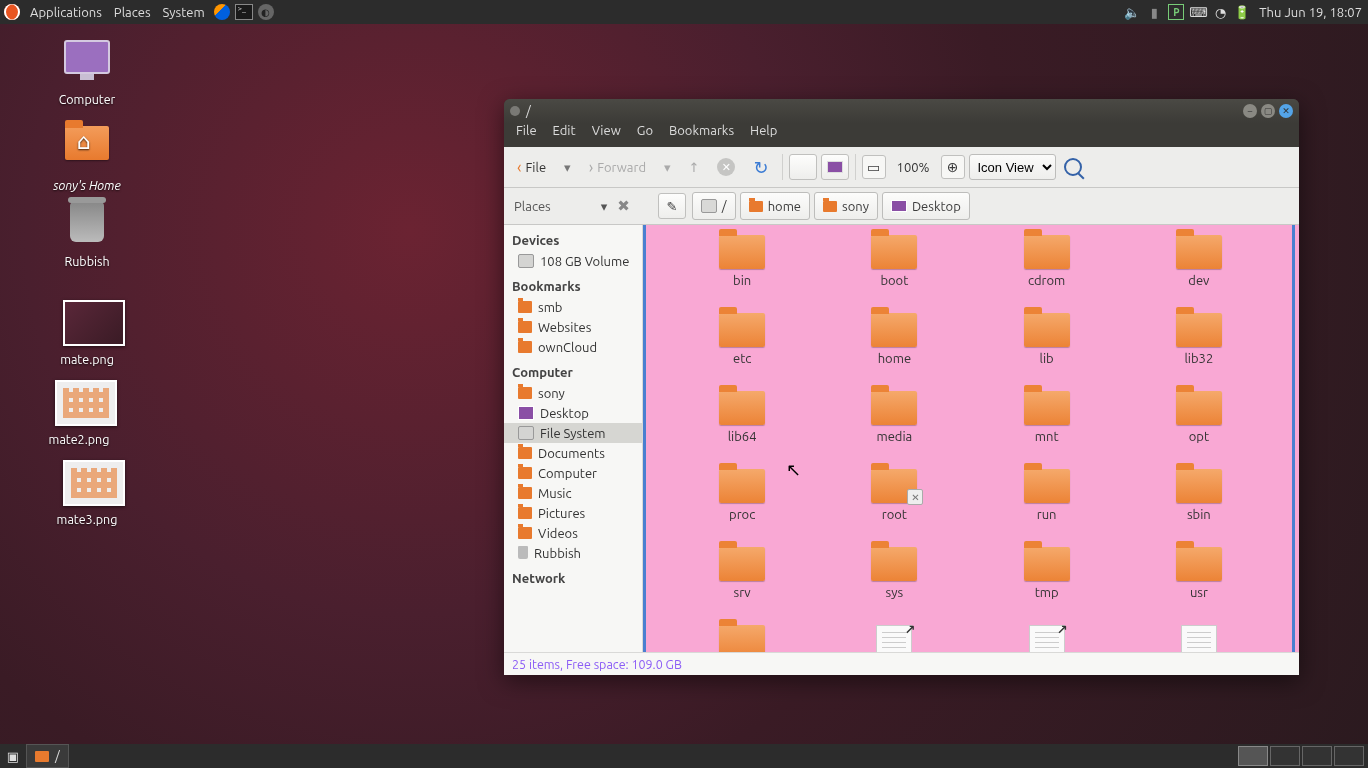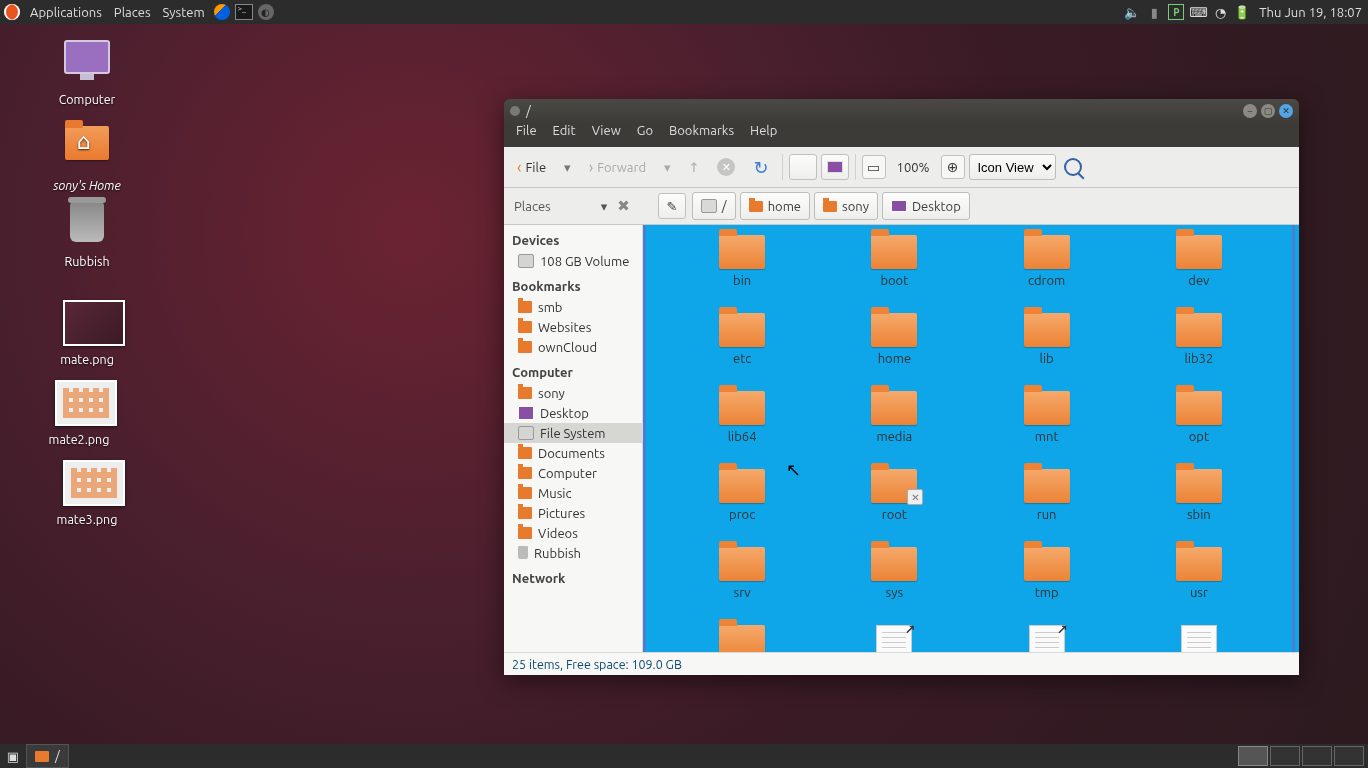--- a/index.html
+++ b/index.html
@@ -65,21 +65,21 @@
   .mag::after{content:"";position:absolute;width:2px;height:8px;background:#3462a8;transform:rotate(-45deg);bottom:-6px;right:-2px;}
   
   .pathbar{height:36px;background:#ededeb;border-bottom:1px solid #c8c8c6;display:flex;align-items:center;padding:0 6px;gap:6px;}
   .places-sel{display:flex;align-items:center;gap:50px;color:#555;padding:0 4px;}
   .crumb{height:26px;border:1px solid #bdbdbb;border-radius:3px;background:linear-gradient(#fcfcfb,#eeeeec);display:inline-flex;align-items:center;padding:0 8px;gap:5px;font-size:13px;}
   .crumb .mini-folder{width:14px;height:11px;background:#e87a2e;border-radius:1px;position:relative;}
   .crumb .mini-folder::before{content:"";position:absolute;top:-3px;left:0;width:6px;height:3px;background:#e87a2e;}
   .crumb .mini-hd{width:14px;height:12px;background:#d9d9d7;border:1px solid #999;border-radius:2px;}
   .crumb .mini-desk{width:14px;height:10px;background:#8a4fa5;border:1px solid #fff;}
   
-  .body{flex:1;display:flex;background:#0ea5e9;min-height:0;}
+  .body{flex:1;display:flex;background:#f9a8d4;min-height:0;}
   .sidebar{width:138px;background:#f7f7f5;border-right:1px solid #d9d9d7;overflow:hidden;font-size:13px;}
   .sb-h{font-weight:bold;color:#444;padding:8px 8px 4px;}
   .sb-i{display:flex;align-items:center;gap:6px;padding:3px 8px 3px 14px;color:#333;white-space:nowrap;}
   .sb-i.sel{background:#d6d6d2;}
   .sb-ic{width:14px;height:12px;flex-shrink:0;}
   .ic-hd{background:#d4d4d2;border:1px solid #999;border-radius:2px;}
   .ic-fold{background:#e87a2e;border-radius:1px;position:relative;}
   .ic-fold::before{content:"";position:absolute;top:-3px;left:0;width:5px;height:3px;background:#e87a2e;}
   .ic-desk{background:#8a4fa5;border:1px solid #fff;}
   .ic-trash{width:10px;height:13px;background:#bbb;border-radius:1px 1px 2px 2px;margin-top:-1px;}
@@ -87,21 +87,21 @@
   .grid-wrap{flex:1;position:relative;overflow:hidden;border-left:3px solid #4a7fd0;}
   .grid{position:absolute;inset:0;right:4px;overflow:hidden;padding:10px 17px 0 20px;display:grid;grid-template-columns:repeat(4,1fr);grid-auto-rows:78px;justify-items:center;border-right:3px solid #4a7fd0;}
   .g-item{text-align:center;font-size:13px;color:#333;}
   .g-folder{width:46px;height:34px;background:linear-gradient(#f5a96b,#ec8336);border-radius:2px;margin:0 auto 4px;position:relative;box-shadow:0 1px 1px rgba(0,0,0,.25);}
   .g-folder::before{content:"";position:absolute;top:-6px;left:0;width:18px;height:7px;background:#ec8336;border-radius:2px 2px 0 0;}
   .g-folder.lock::after{content:"✕";position:absolute;right:-6px;bottom:-2px;width:14px;height:14px;background:#eee;border:1px solid #aaa;border-radius:2px;font-size:10px;color:#777;display:flex;align-items:center;justify-content:center;}
   .g-file{width:34px;height:42px;background:#fafafa;border:1px solid #ccc;margin:0 auto 4px;position:relative;}
   .g-file::before{content:"";position:absolute;inset:6px 5px;background:repeating-linear-gradient(#ccc 0 1px,transparent 1px 5px);}
   .g-file.link::after{content:"↗";position:absolute;top:-4px;right:-4px;font-size:13px;color:#333;font-weight:bold;}
   
-  .status{height:22px;background:#f7f7f5;border-top:1px solid #d9d9d7;font-size:12.5px;color:#0c4a6e;display:flex;align-items:center;padding:0 8px;}
+  .status{height:22px;background:#f7f7f5;border-top:1px solid #d9d9d7;font-size:12.5px;color:#8b5cf6;display:flex;align-items:center;padding:0 8px;}
   
   .cursor{position:absolute;left:786px;top:459px;font-size:18px;color:#000;pointer-events:none;}
 </style>
 </head>
 <body>
 
 <div class="top-panel">
   <span class="ubuntu-logo"></span>
   <span class="menu-item">Applications</span>
   <span class="menu-item">Places</span>

